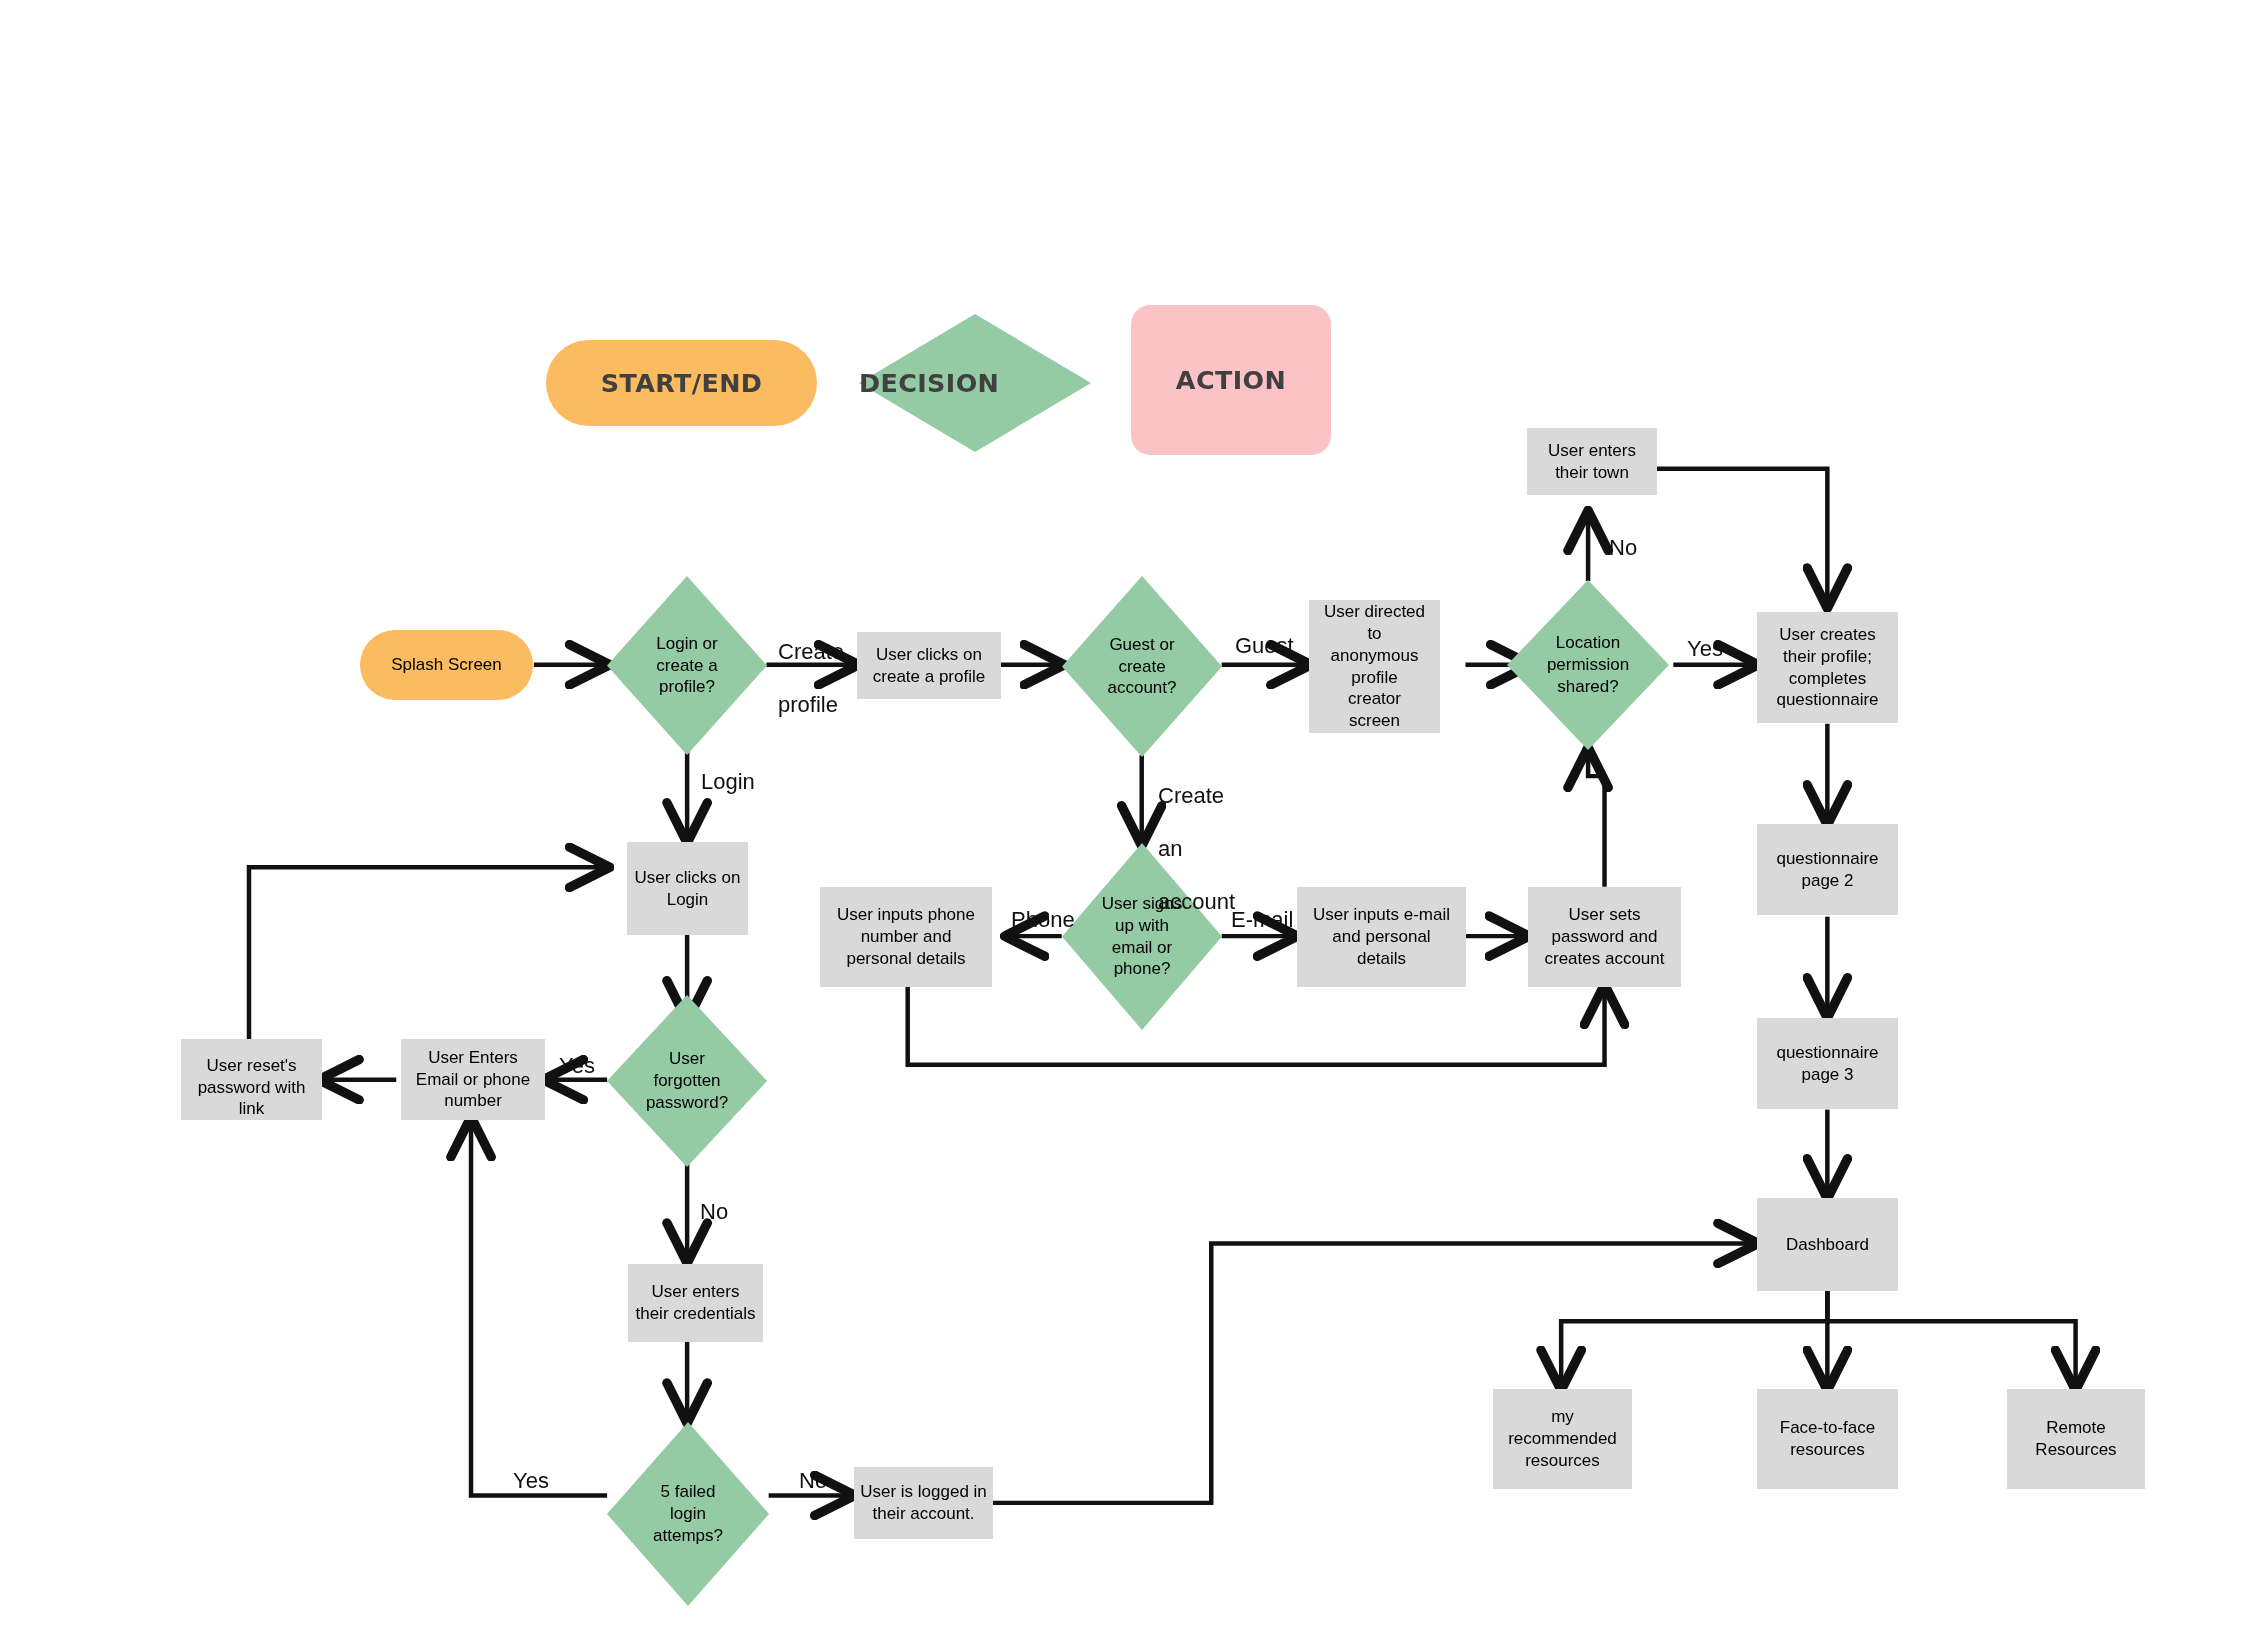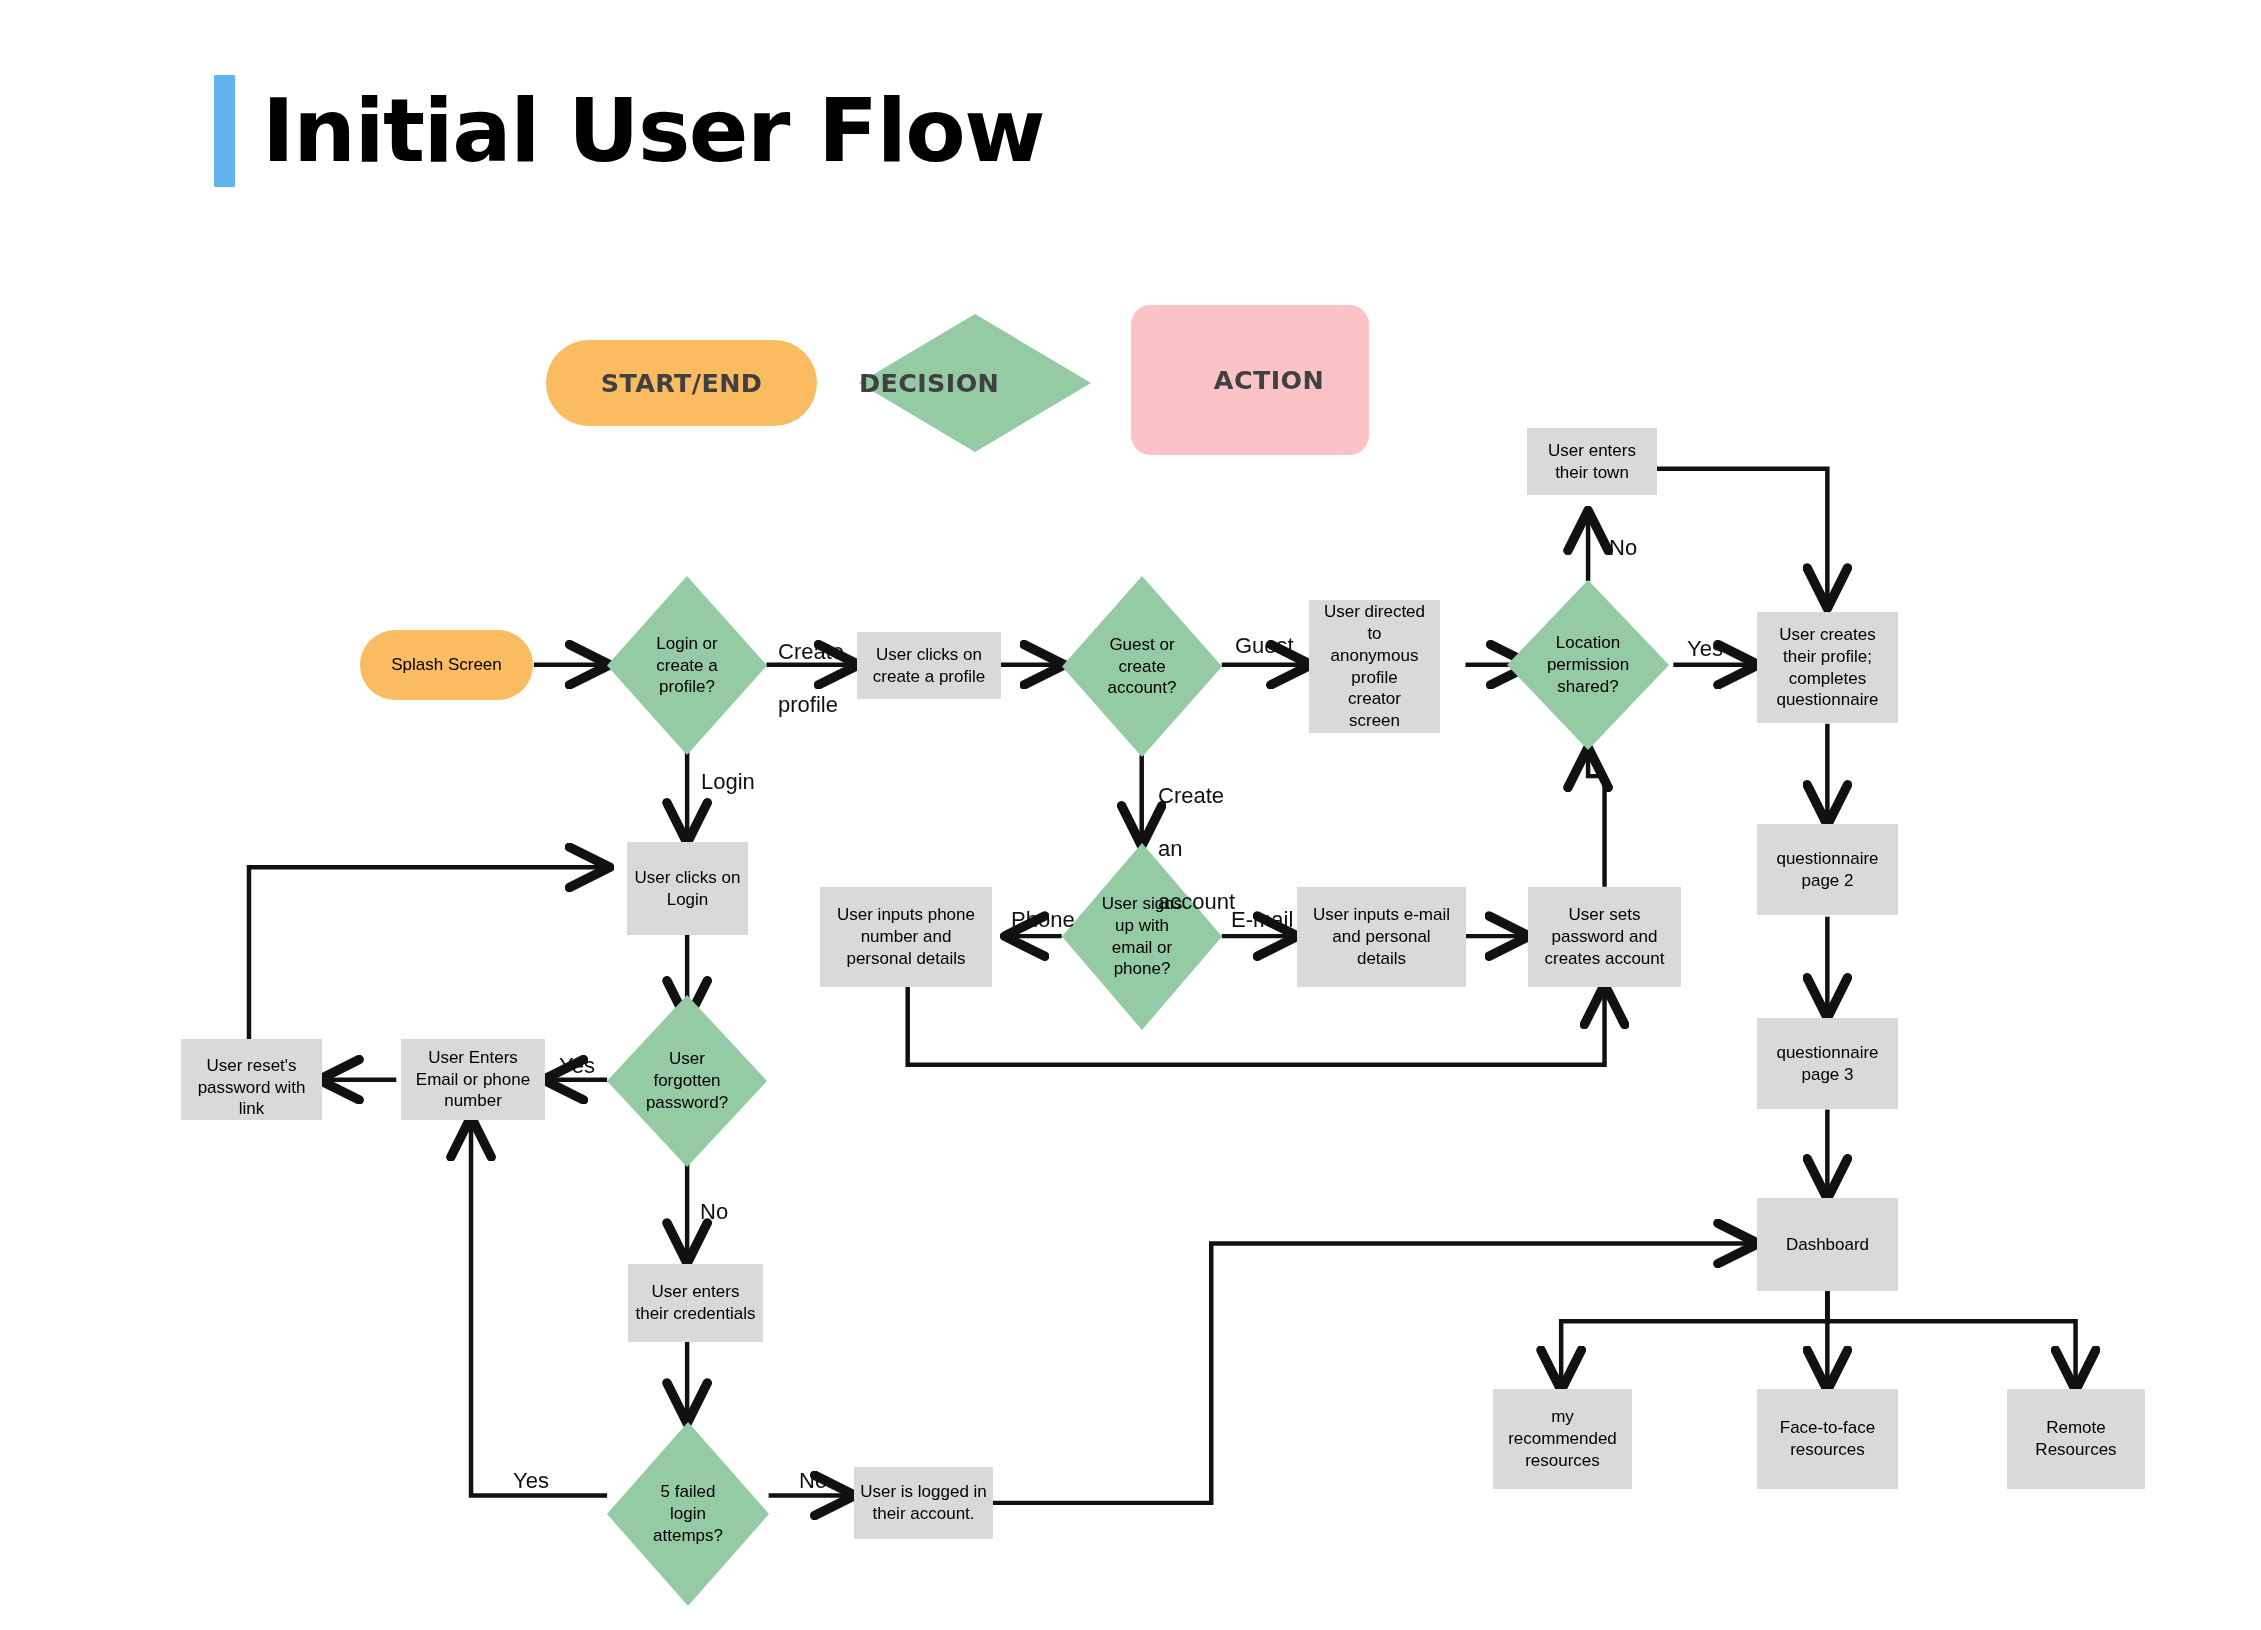--- a/index.html
+++ b/index.html
@@ -12,45 +12,41 @@
   #accent-bar{width:21px;height:112px;background:#62B2EE;border-radius:1.5px;}
   #page-title{font-family:"DejaVu Sans",sans-serif;font-weight:bold;font-size:88px;letter-spacing:-1.5px;color:#000;line-height:1;white-space:nowrap;}
 
   
   #legend{position:absolute;left:546px;top:314px;}
   .legend-label{font-family:"DejaVu Sans",sans-serif;font-weight:bold;font-size:25.4px;letter-spacing:0.4px;color:#404040;white-space:nowrap;}
   #legend-start{position:absolute;left:0;top:26px;width:271px;height:86px;background:#FABB61;border-radius:43px;display:flex;align-items:center;justify-content:center;}
   #legend-decision{position:absolute;left:313px;top:0;width:232px;height:138px;display:flex;align-items:center;justify-content:flex-start;}
   #legend-decision .dia{position:absolute;inset:0;background:#94CAA4;clip-path:polygon(50% 0,100% 50%,50% 100%,0 50%);}
   #legend-decision .legend-label{position:relative;}
-  #legend-action{position:absolute;left:585px;top:-9px;width:200px;height:150px;background:#FCC3C6;border-radius:19.4px;display:flex;align-items:center;justify-content:center;padding-left:38px;}
+  #legend-action{position:absolute;left:585px;top:-9px;width:200px;height:150px;background:#FCC3C6;border-radius:19.4px;display:flex;align-items:center;justify-content:center;}
 
   
   .node{position:absolute;box-sizing:border-box;display:flex;align-items:center;justify-content:center;text-align:center;z-index:3;}
   .node .txt{font-size:17px;line-height:1.28;color:#000000;padding:0 6px;}
   .n-process{background:#D9D9D9;}
   .n-terminal{background:#FABB61;border-radius:45px;}
   .n-decision{background:transparent;}
   .n-decision .shape{position:absolute;inset:0;background:#94CAA4;clip-path:polygon(50% 0,100% 50%,50% 100%,0 50%);}
   .n-decision .txt{position:relative;z-index:2;}
 
   
   .edge-label{position:absolute;font-size:22px;color:#101010;white-space:pre-line;line-height:1.2;z-index:4;background:transparent;}
 
   svg#wires{position:absolute;left:0;top:0;width:2261px;height:1630px;z-index:1;pointer-events:none;}
 </style>
 </head>
 <body>
 
 <div id="stage">
 
-  <div id="title-block">
-    <div id="accent-bar"></div>
-    <div id="page-title">Initial User Flow</div>
-  </div>
 
   <div id="legend">
     <div id="legend-start">
       <span class="legend-label">START/END</span>
     </div>
     <div id="legend-decision">
       <div class="dia"></div>
       <span class="legend-label">DECISION</span>
     </div>
     <div id="legend-action">

